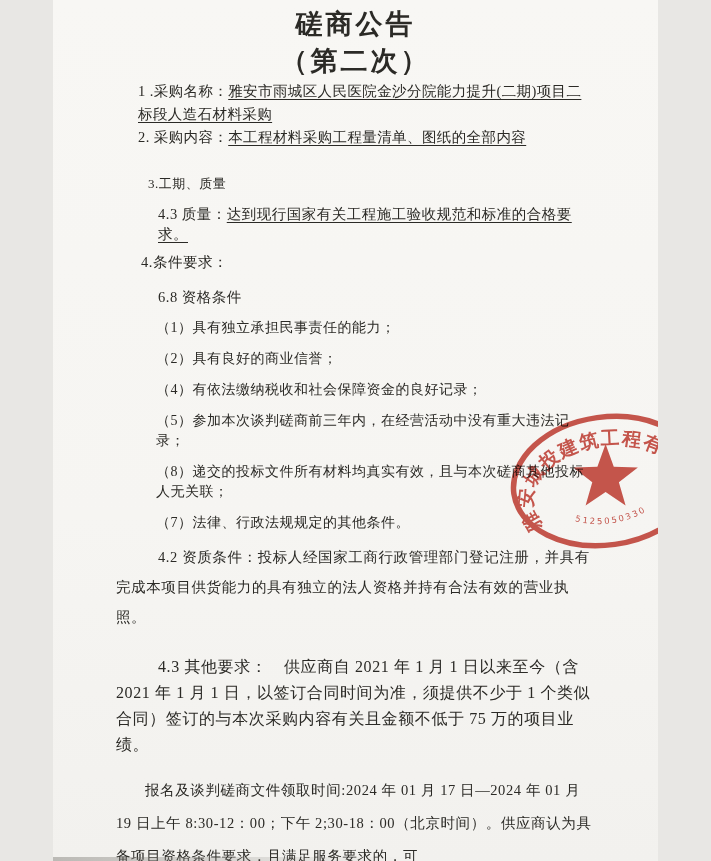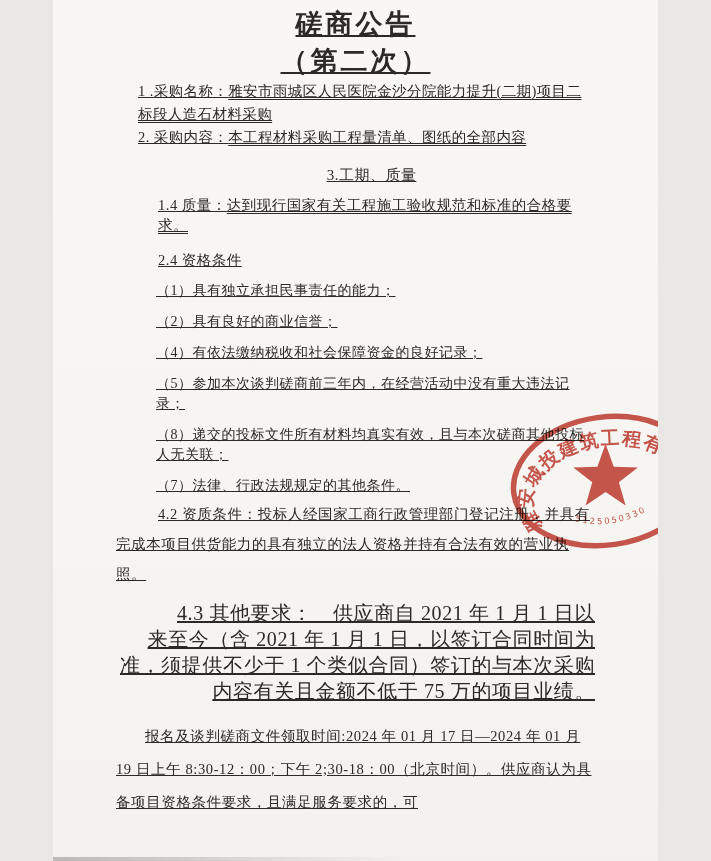--- a/index.html
+++ b/index.html
@@ -6,34 +6,33 @@
   .page{
     position:relative;
     width:605px;height:861px;
     margin:0 auto;
     background:linear-gradient(180deg,#f8f7f4 0%,#f6f5f2 60%,#f2f1ee 100%);
     overflow:hidden;
     font-family:"Liberation Serif","DejaVu Serif",serif;
     color:#2b2a26;
     box-sizing:border-box;
     padding:6px 63px 0 63px;
-    text-decoration:underline;
   }
   p{margin:0;}
   .u{text-decoration:underline;text-underline-offset:3px;text-decoration-thickness:1px;}
   .doc-title{text-align:center;font-weight:bold;font-size:27px;line-height:37px;letter-spacing:3px;}
   .intro{margin-top:50px;font-size:14.5px;line-height:25px;letter-spacing:.6px;text-indent:2em;}
   .item{font-size:14.5px;line-height:23px;letter-spacing:.4px;padding-left:22px;}
-  .h3{margin-top:16px;font-size:15px;line-height:20px;letter-spacing:.5px;padding-left:32px;text-align:center;}
+  .h3{margin-top:25px;font-size:13px;line-height:20px;letter-spacing:.5px;padding-left:32px;}
   .s3x{margin-top:10px;font-size:14.5px;line-height:20px;letter-spacing:.5px;padding-left:42px;}
   .h4{margin-top:8px;font-size:14.5px;line-height:20px;letter-spacing:.5px;padding-left:25px;}
   .h41{margin-top:15px;font-size:14.5px;line-height:20px;letter-spacing:.5px;padding-left:42px;}
   .qual{margin-top:11px;font-size:14px;line-height:20px;letter-spacing:.5px;padding-left:40px;}
-  .s42{margin-top:3px;font-size:14.5px;line-height:30px;letter-spacing:.6px;text-indent:42px;}
-  .s43{margin-top:11px;font-size:20px;line-height:26px;letter-spacing:.6px;text-indent:42px;text-align:right;}
+  .s42{margin-top:9px;font-size:14.5px;line-height:30px;letter-spacing:.6px;text-indent:42px;}
+  .s43{margin-top:22px;font-size:16px;line-height:26px;letter-spacing:.6px;text-indent:42px;}
   .footer-par{margin-top:16px;font-size:14.5px;line-height:33px;letter-spacing:.6px;text-indent:2em;}
   .stamp{
     position:absolute;left:450px;top:408px;width:206px;height:150px;
     mix-blend-mode:multiply;opacity:.85;pointer-events:none;
   }
   .stamp svg{width:100%;height:100%;}
   .seal-ring{fill:none;stroke:#c23a30;stroke-width:5.5px;}
   .seal-text{fill:#c23a30;font-size:19px;font-weight:bold;letter-spacing:1.5px;
     font-family:"Liberation Serif","DejaVu Serif",serif;}
   .seal-serial{fill:#c23a30;font-size:8.5px;letter-spacing:2px;
@@ -53,24 +52,25 @@
   </div>
 
 
   <p class="item"><span>1 .采购名称：</span><span class="u">雅安市雨城区人民医院金沙分院能力提升(二期)项目二标段人造石材料采购</span></p>
 
   <p class="item"><span>2. 采购内容：</span><span class="u">本工程材料采购工程量清单、图纸的全部内容</span></p>
 
   <p class="h3">3.工期、质量</p>
 
 
-  <p class="s3x"><span>1.4 质量：</span><span class="u">达到现行国家有关工程施工验收规范和标准的合格要求。</span></p>
+  <p class="s3x"><span>4.3 质量：</span><span class="u">达到现行国家有关工程施工验收规范和标准的合格要求。</span></p>
 
+  <p class="h4">4.条件要求：</p>
 
-  <p class="h41">2.4 资格条件</p>
+  <p class="h41">6.8 资格条件</p>
 
   <p class="qual">（1）具有独立承担民事责任的能力；</p>
   <p class="qual">（2）具有良好的商业信誉；</p>
   <p class="qual">（4）有依法缴纳税收和社会保障资金的良好记录；</p>
   <p class="qual">（5）参加本次谈判磋商前三年内，在经营活动中没有重大违法记录；</p>
   <p class="qual">（8）递交的投标文件所有材料均真实有效，且与本次磋商其他投标人无关联；</p>
   <p class="qual">（7）法律、行政法规规定的其他条件。</p>
 
   <p class="s42">4.2 资质条件：投标人经国家工商行政管理部门登记注册，并具有完成本项目供货能力的具有独立的法人资格并持有合法有效的营业执照。</p>
 

